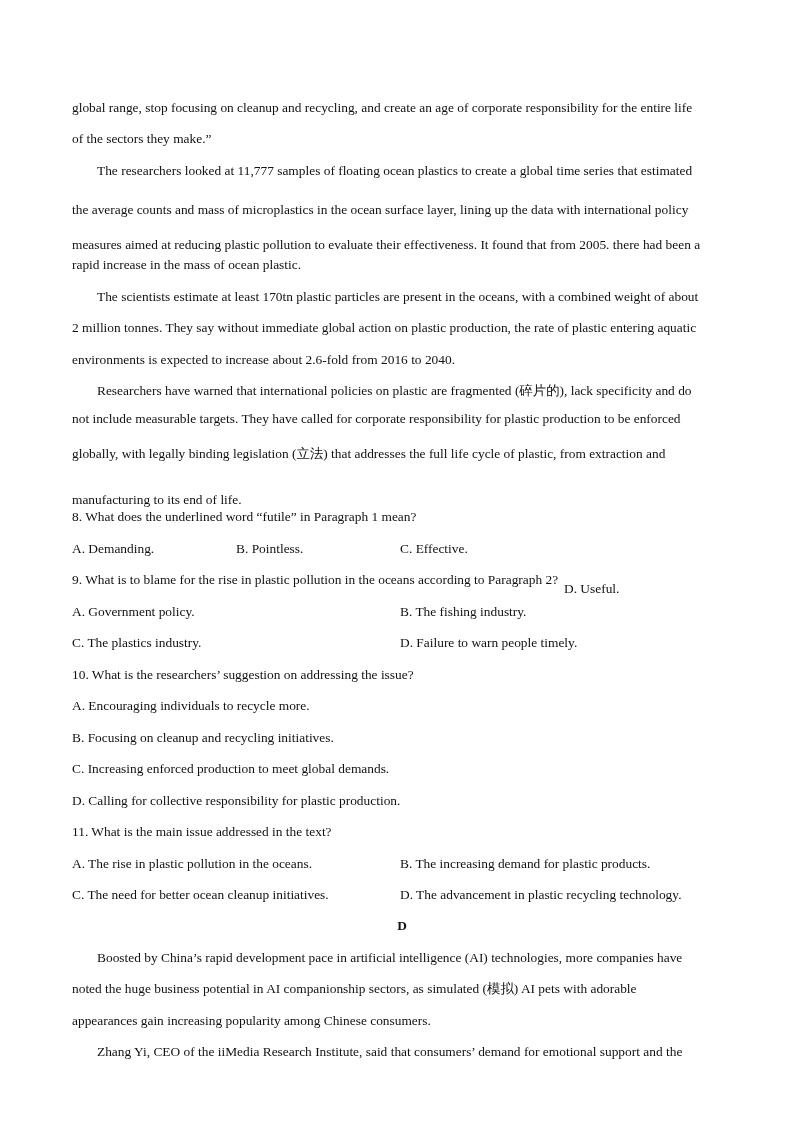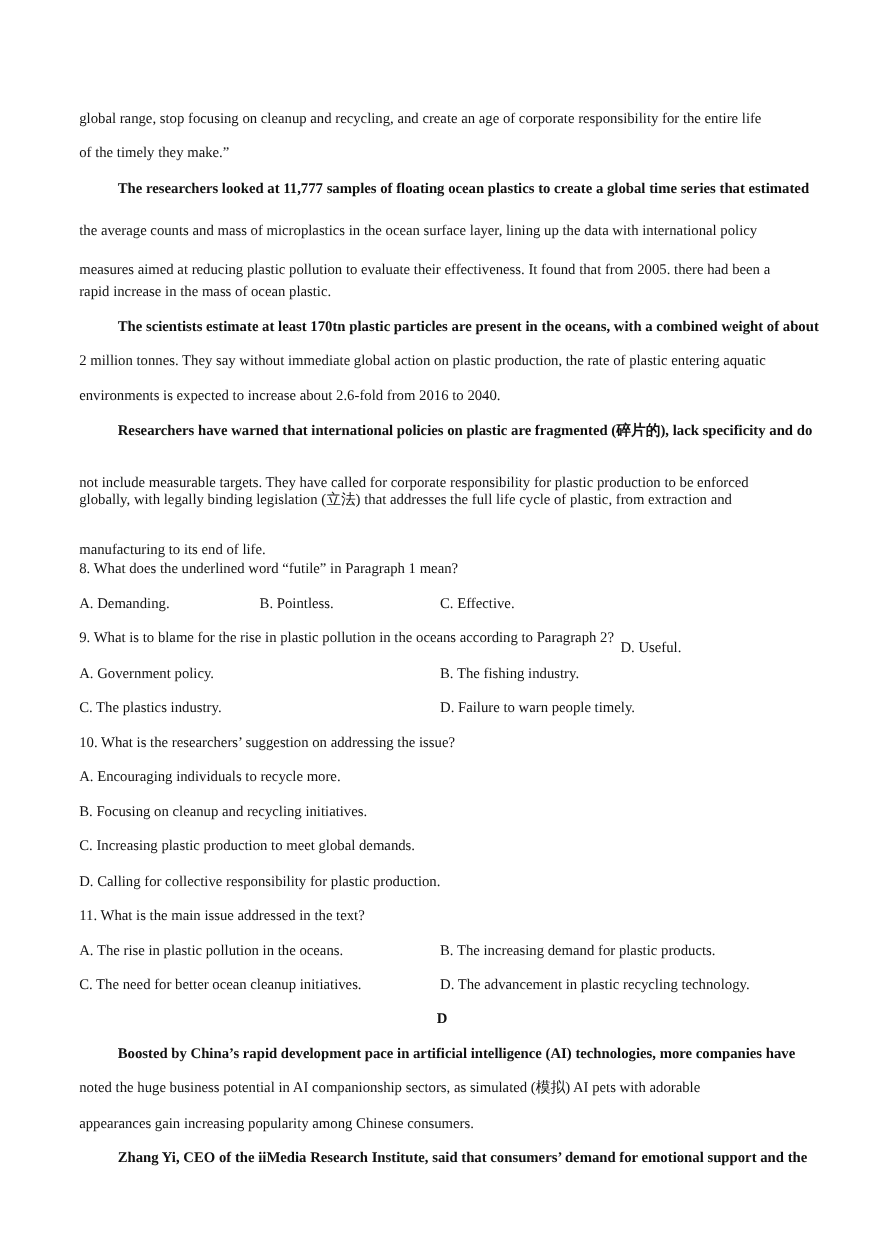--- a/index.html
+++ b/index.html
@@ -3,65 +3,65 @@
 <meta charset="utf-8">
 <style>
   html, body { margin: 0; padding: 0; background: #ffffff; }
   body {
     width: 800px; height: 1131px; position: relative; overflow: hidden;
     font-family: "Liberation Serif", "DejaVu Serif", serif;
     color: #111111; font-size: 13.4px;
   }
   .page { position: absolute; left: 72px; top: 0; width: 660px; }
   .line { position: absolute; left: 0; white-space: nowrap; line-height: 16px; }
-  .indent { left: 35px; font-weight: bold; }
+  .indent { left: 25px; }
   .col2 { left: 328px; }
   .colB4 { left: 164px; text-align: center; }
   .colC4 { left: 328px; }
   .colD4 { left: 492px; margin-top: 40px; }
   .heading { position: absolute; left: 0; width: 660px; text-align: center; font-weight: bold; line-height: 16px; }
 </style>
 </head>
 <body>
 
 <div class="page">
 
   <div class="line" style="top:100px">global range, stop focusing on cleanup and recycling, and create an age of corporate responsibility for the entire life</div>
-  <div class="line" style="top:131px">of the timely they make.”</div>
+  <div class="line" style="top:131px">of the sectors they make.”</div>
 
   <div class="line indent" style="top:163px">The researchers looked at 11,777 samples of floating ocean plastics to create a global time series that estimated</div>
   <div class="line" style="top:202px">the average counts and mass of microplastics in the ocean surface layer, lining up the data with international policy</div>
   <div class="line" style="top:237px">measures aimed at reducing plastic pollution to evaluate their effectiveness. It found that from 2005. there had been a</div>
   <div class="line" style="top:257px">rapid increase in the mass of ocean plastic.</div>
 
   <div class="line indent" style="top:289px">The scientists estimate at least 170tn plastic particles are present in the oceans, with a combined weight of about</div>
   <div class="line" style="top:320px">2 million tonnes. They say without immediate global action on plastic production, the rate of plastic entering aquatic</div>
   <div class="line" style="top:352px">environments is expected to increase about 2.6-fold from 2016 to 2040.</div>
 
   <div class="line indent" style="top:383px">Researchers have warned that international policies on plastic are fragmented (碎片的), lack specificity and do</div>
-  <div class="line" style="top:431px">not include measurable targets. They have called for corporate responsibility for plastic production to be enforced</div>
+  <div class="line" style="top:411px">not include measurable targets. They have called for corporate responsibility for plastic production to be enforced</div>
   <div class="line" style="top:446px">globally, with legally binding legislation (立法) that addresses the full life cycle of plastic, from extraction and</div>
   <div class="line" style="top:492px">manufacturing to its end of life.</div>
 
   <div class="line" style="top:509px">8. What does the underlined word “futile” in Paragraph 1 mean?</div>
   <div class="line" style="top:541px">A. Demanding.</div>
   <div class="line colB4" style="top:541px">B. Pointless.</div>
   <div class="line colC4" style="top:541px">C. Effective.</div>
   <div class="line colD4" style="top:541px">D. Useful.</div>
 
   <div class="line" style="top:572px">9. What is to blame for the rise in plastic pollution in the oceans according to Paragraph 2?</div>
   <div class="line" style="top:604px">A. Government policy.</div>
   <div class="line col2" style="top:604px">B. The fishing industry.</div>
   <div class="line" style="top:635px">C. The plastics industry.</div>
   <div class="line col2" style="top:635px">D. Failure to warn people timely.</div>
 
   <div class="line" style="top:667px">10. What is the researchers’ suggestion on addressing the issue?</div>
   <div class="line" style="top:698px">A. Encouraging individuals to recycle more.</div>
   <div class="line" style="top:730px">B. Focusing on cleanup and recycling initiatives.</div>
-  <div class="line" style="top:761px">C. Increasing plastic production to meet global demands.</div>
+  <div class="line" style="top:761px">C. Increasing enforced production to meet global demands.</div>
   <div class="line" style="top:793px">D. Calling for collective responsibility for plastic production.</div>
 
   <div class="line" style="top:824px">11. What is the main issue addressed in the text?</div>
   <div class="line" style="top:856px">A. The rise in plastic pollution in the oceans.</div>
   <div class="line col2" style="top:856px">B. The increasing demand for plastic products.</div>
   <div class="line" style="top:887px">C. The need for better ocean cleanup initiatives.</div>
   <div class="line col2" style="top:887px">D. The advancement in plastic recycling technology.</div>
 
   <div class="heading" style="top:918px">D</div>
   <div class="line indent" style="top:950px">Boosted by China’s rapid development pace in artificial intelligence (AI) technologies, more companies have</div>

